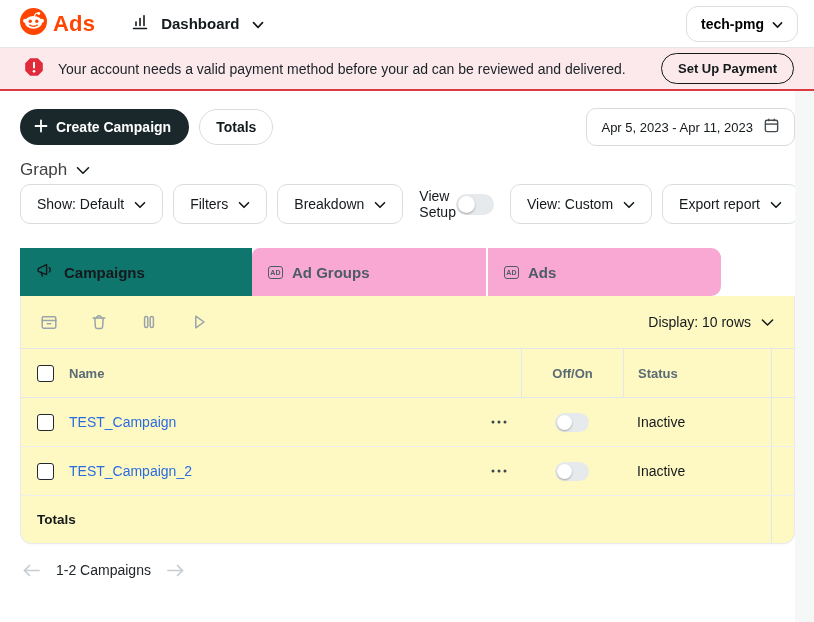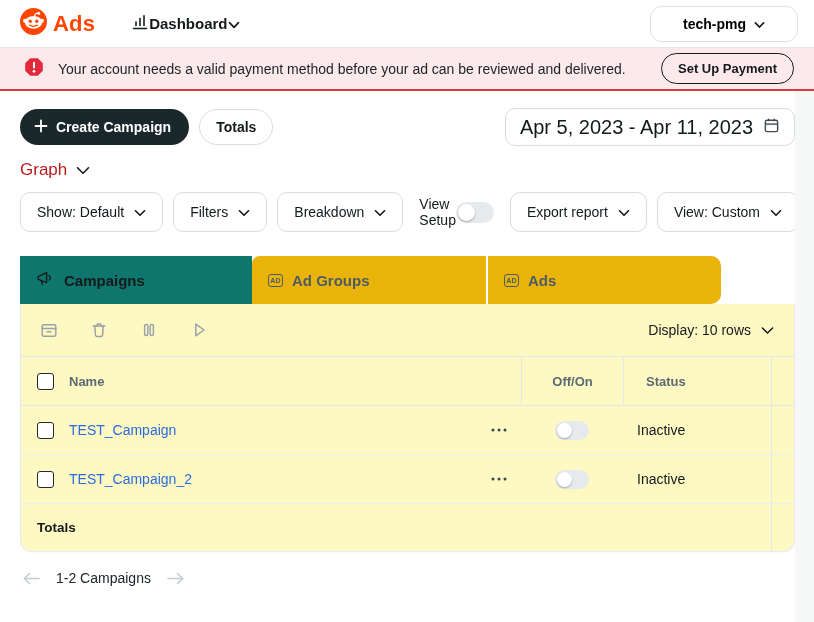--- a/index.html
+++ b/index.html
@@ -5,83 +5,83 @@
   * { margin:0; padding:0; box-sizing:border-box; }
   html,body { width:814px; height:622px; background:#fff;
     font-family:"Liberation Sans","DejaVu Sans",sans-serif; color:#14191c; }
   .page { position:relative; width:814px; height:622px; overflow:hidden; background:#fff; }
   .right-strip { position:absolute; top:91px; right:0; width:19px; height:531px; background:#f6f8f8; }
 
   
   .topbar { height:48px; border-bottom:1px solid #e4e6e8; display:flex; align-items:center; padding:0 16px 0 20px; background:#fff; }
   .brand { display:flex; align-items:center; gap:6px; cursor:pointer; }
   .brand-text { font-size:22px; font-weight:700; color:#FF4500; letter-spacing:.2px; }
-  .dash-nav { display:flex; align-items:center; gap:0; margin-left:36px; cursor:pointer; }
+  .dash-nav { display:flex; align-items:center; gap:12px; margin-left:36px; cursor:pointer; }
   .dash-nav .label { font-size:15px; font-weight:700; color:#14191c; }
   .account-btn { margin-left:auto; display:flex; align-items:center; gap:8px; background:#fff;
-    border:1px solid #dcdfe1; border-radius:12px; padding:9px 32px; font-size:14px; font-weight:600; cursor:pointer; }
+    border:1px solid #dcdfe1; border-radius:12px; padding:9px 14px; font-size:14px; font-weight:600; cursor:pointer; }
 
   .chev { display:inline-block; }
 
   
   .alert { height:43px; background:#fbe9eb; border-bottom:2px solid #d93b40;
     display:flex; align-items:center; padding:0 20px 0 24px; gap:14px; }
   .alert-msg { font-size:14px; color:#1b2227; }
   .alert-btn { margin-left:auto; background:transparent; border:1px solid #14191c; border-radius:16px;
     padding:7px 16px; font-size:13px; font-weight:600; color:#14191c; cursor:pointer; white-space:nowrap;text-align:center; }
 
   
   .main { width:775px; margin-left:20px; }
   .actions-row { margin-top:17px; display:flex; align-items:center; gap:10px; }
   .btn-dark { display:flex; align-items:center; gap:8px; background:#1b282b; color:#fff; border:none;
     border-radius:18px; height:36px; padding:0 18px 0 14px; font-size:14px; font-weight:600; cursor:pointer; }
   .btn-pill { background:#fff; border:1px solid #d9dcde; border-radius:18px; height:36px; padding:0 16px;
     font-size:14px; font-weight:600; color:#14191c; cursor:pointer; }
   .date-btn { margin-left:auto; display:flex; align-items:center; gap:10px; background:#fff; border:1px solid #d9dcde;
-    border-radius:10px; height:38px; padding:0 14px; font-size:20px; color:#14191c; cursor:pointer; }
+    border-radius:10px; height:38px; padding:0 14px; font-size:13px; color:#14191c; cursor:pointer; }
 
   .graph-row { margin-top:10px; height:28px; display:flex; align-items:center; gap:9px; cursor:pointer; }
-  .graph-title { font-size:17px; font-weight:500; color:#b91c1c; }
-
-  .filters-row { margin-top:8px; display:flex; align-items:center; gap:10px; }
+  .graph-title { font-size:17px; font-weight:500; color:#404040; }
+
+  .filters-row { margin-top:0; display:flex; align-items:center; gap:10px; }
   .filter-btn { display:flex; align-items:center; gap:10px; background:#fff; border:1px solid #dadde0;
     border-radius:10px; height:40px; padding:0 16px; font-size:14px; color:#14191c; cursor:pointer; white-space:nowrap; }
   .view-setup { display:flex; align-items:center; gap:0; margin:0 6px; }
   .view-setup .vs-label { font-size:14px; color:#14191c; }
   .toggle { position:relative; width:38px; height:21px; border-radius:11px; background:#e7eaec; cursor:pointer; flex:none; }
   .toggle .knob { position:absolute; top:2px; left:2px; width:17px; height:17px; border-radius:50%;
     background:#fff; box-shadow:0 1px 2px rgba(0,0,0,.30); }
   .toggle.sm { width:34px; height:19px; }
   .toggle.sm .knob { width:15px; height:15px; }
 
   
   .tabs { margin-top:24px; display:flex; height:48px; }
   .tab { display:flex; align-items:center; gap:9px; font-size:15px; font-weight:700; cursor:pointer; }
   .tab-active { width:232px; background:#0f766e; color:#14191c; padding-left:16px; }
   .tab-gray-group { display:flex; background:#ebedee; border-radius:8px 10px 10px 0; overflow:hidden; }
-  .tab-inactive { background:#eab308; color:#4c5c66; padding-left:16px; }
+  .tab-inactive { background:#f9a8d4; color:#4c5c66; padding-left:16px; }
   .tab-inactive.t1 { width:236px; border-right:2px solid #fff; }
   .tab-inactive.t2 { width:233px; }
   .ad-badge { display:inline-flex; align-items:center; justify-content:center; border:1.3px solid currentColor;
     border-radius:3px; font-size:7px; font-weight:700; width:15px; height:13px; letter-spacing:.3px; }
 
   
   .card { width:775px; background:#fef9c3; border:1px solid #e8eaeb; border-top:none;
     border-radius:0 0 12px 12px; overflow:hidden; box-shadow:0 1px 2px rgba(20,25,28,.03); }
   .card-toolbar { height:52px; display:flex; align-items:center; padding:0 20px 0 18px; gap:30px; }
   .tool-icon { width:20px; height:20px; cursor:pointer; flex:none; }
   .display-dd { margin-left:auto; display:flex; align-items:center; gap:10px; font-size:14px; color:#14191c; cursor:pointer; }
 
   .tgrid { display:grid; grid-template-columns:48px 452px 102px 148px auto; align-items:center; }
   .thead { height:50px; border-top:1px solid #e4e7e9; border-bottom:1px solid #e4e7e9; }
   .thead .th { font-size:13px; font-weight:600; color:#5b6b75; }
   .cell-check { display:flex; justify-content:center; }
   .checkbox { width:17px; height:17px; border:1.6px solid #222a2e; border-radius:3px; background:#fff; cursor:pointer; }
   .th-offon { text-align:center; align-self:stretch; display:flex; align-items:center; justify-content:center; border-left:1px solid #e4e7e9; }
-  .th-status { align-self:stretch; display:flex; align-items:center; padding-left:22px; border-left:1px solid #e4e7e9; }
+  .th-status { align-self:stretch; display:flex; align-items:center; padding-left:14px; border-left:1px solid #e4e7e9; }
   .th-extra, .td-extra { align-self:stretch; border-left:1px solid #e4e7e9; }
 
   .trow { height:49px; border-bottom:1px solid #eceeef; }
   .name-cell { display:flex; align-items:center; }
   .row-link { font-size:14px; color:#2b6be0; cursor:pointer; text-decoration:none; }
   .kebab { margin-left:auto; margin-right:14px; cursor:pointer; display:flex; align-items:center; }
   .td-offon { display:flex; justify-content:center; }
   .td-status { font-size:14px; color:#14191c; padding-left:14px; align-self:stretch; display:flex; align-items:center; }
 
   .totals-row { height:47px; display:grid; grid-template-columns:750px auto; align-items:center; }
@@ -206,27 +206,27 @@
               <path d="M1.5 1.7 L6 6.3 L10.5 1.7"></path>
             </svg></span>
       </button>
       <div class="view-setup">
         <span class="vs-label">View Setup</span>
         <span class="toggle">
             <span class="knob"></span>
           </span>
       </div>
       <button class="filter-btn">
+        <span>View: Custom</span>
+        <span class="chev"><svg width="12" height="8" viewBox="0 0 12 8" fill="none" stroke="#14191c" stroke-width="1.6" stroke-linecap="round" stroke-linejoin="round">
+              <path d="M1.5 1.7 L6 6.3 L10.5 1.7"></path>
+            </svg></span>
+      </button>
+      <button class="filter-btn">
         <span>Export report</span>
-        <span class="chev"><svg width="12" height="8" viewBox="0 0 12 8" fill="none" stroke="#14191c" stroke-width="1.6" stroke-linecap="round" stroke-linejoin="round">
-              <path d="M1.5 1.7 L6 6.3 L10.5 1.7"></path>
-            </svg></span>
-      </button>
-      <button class="filter-btn">
-        <span>View: Custom</span>
         <span class="chev"><svg width="12" height="8" viewBox="0 0 12 8" fill="none" stroke="#14191c" stroke-width="1.6" stroke-linecap="round" stroke-linejoin="round">
               <path d="M1.5 1.7 L6 6.3 L10.5 1.7"></path>
             </svg></span>
       </button>
     </div>
 
     <div class="tabs">
       <div class="tab tab-active">
         <span>
           <svg width="19" height="17" viewBox="0 0 19 17" fill="none" stroke="#14191c" stroke-width="1.4" stroke-linejoin="round" stroke-linecap="round">

